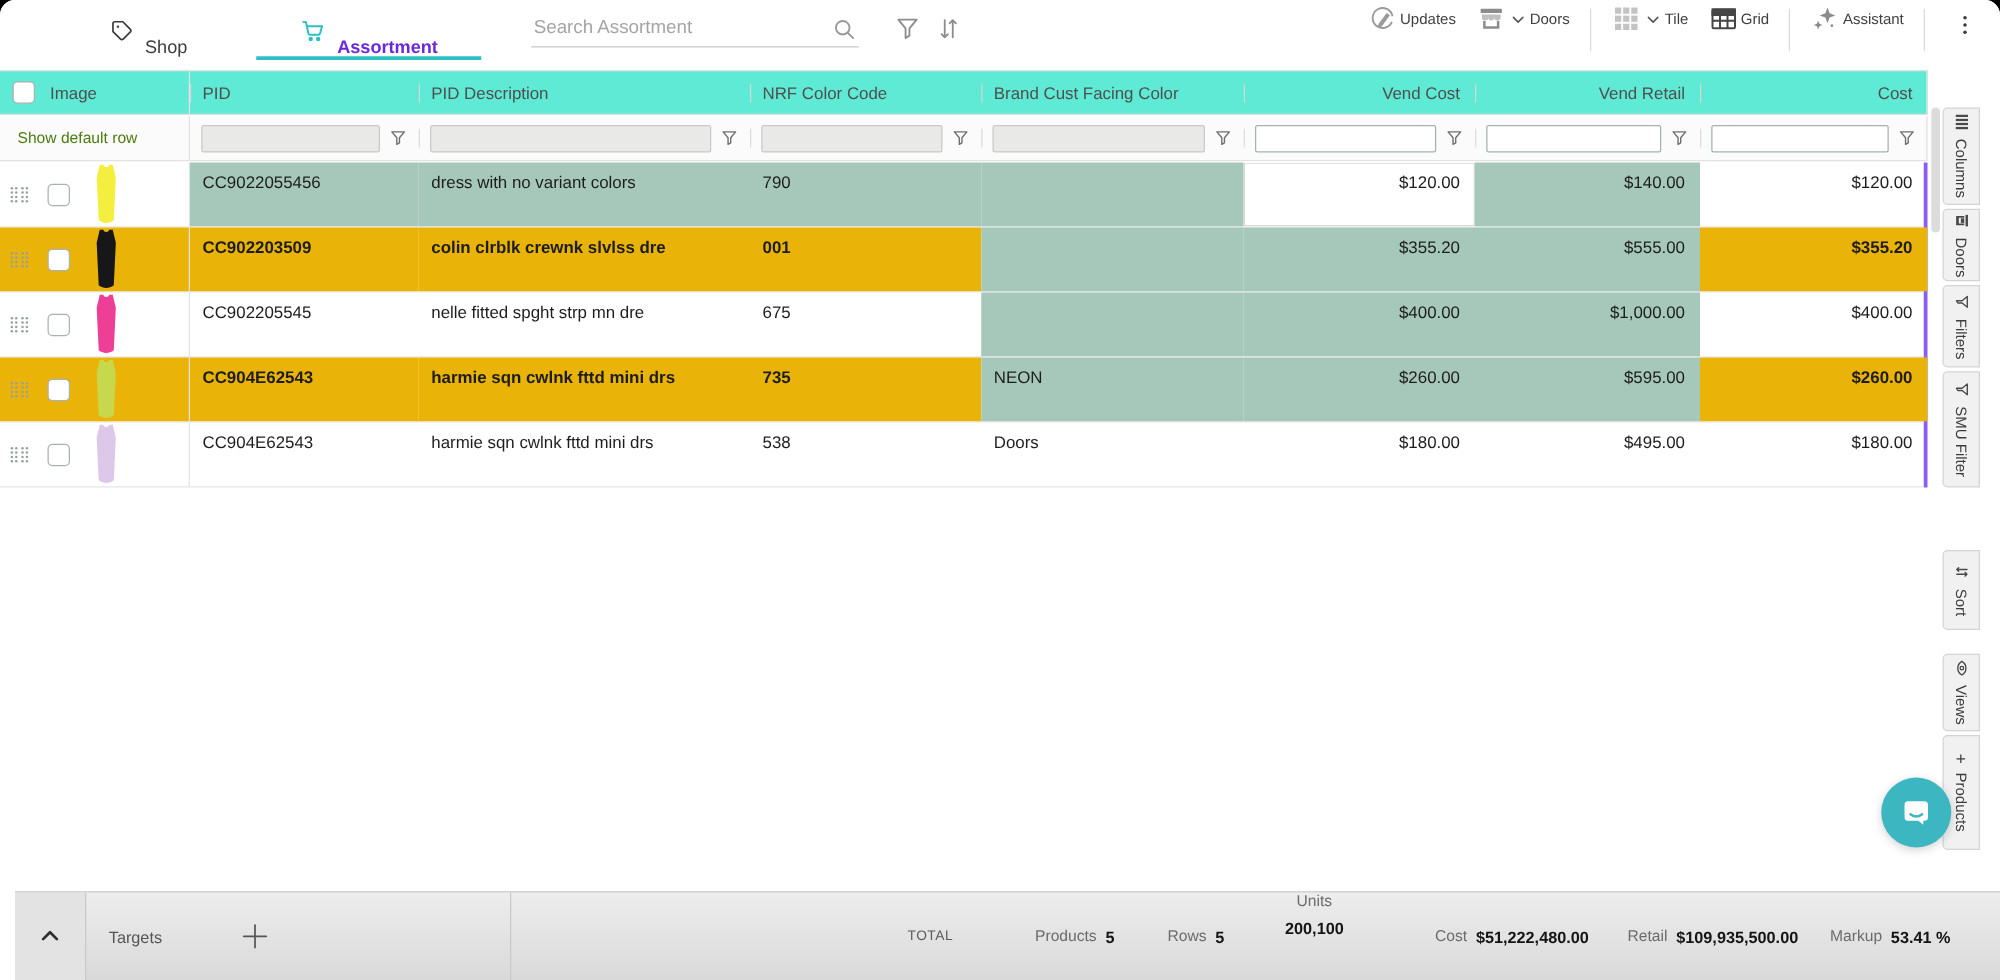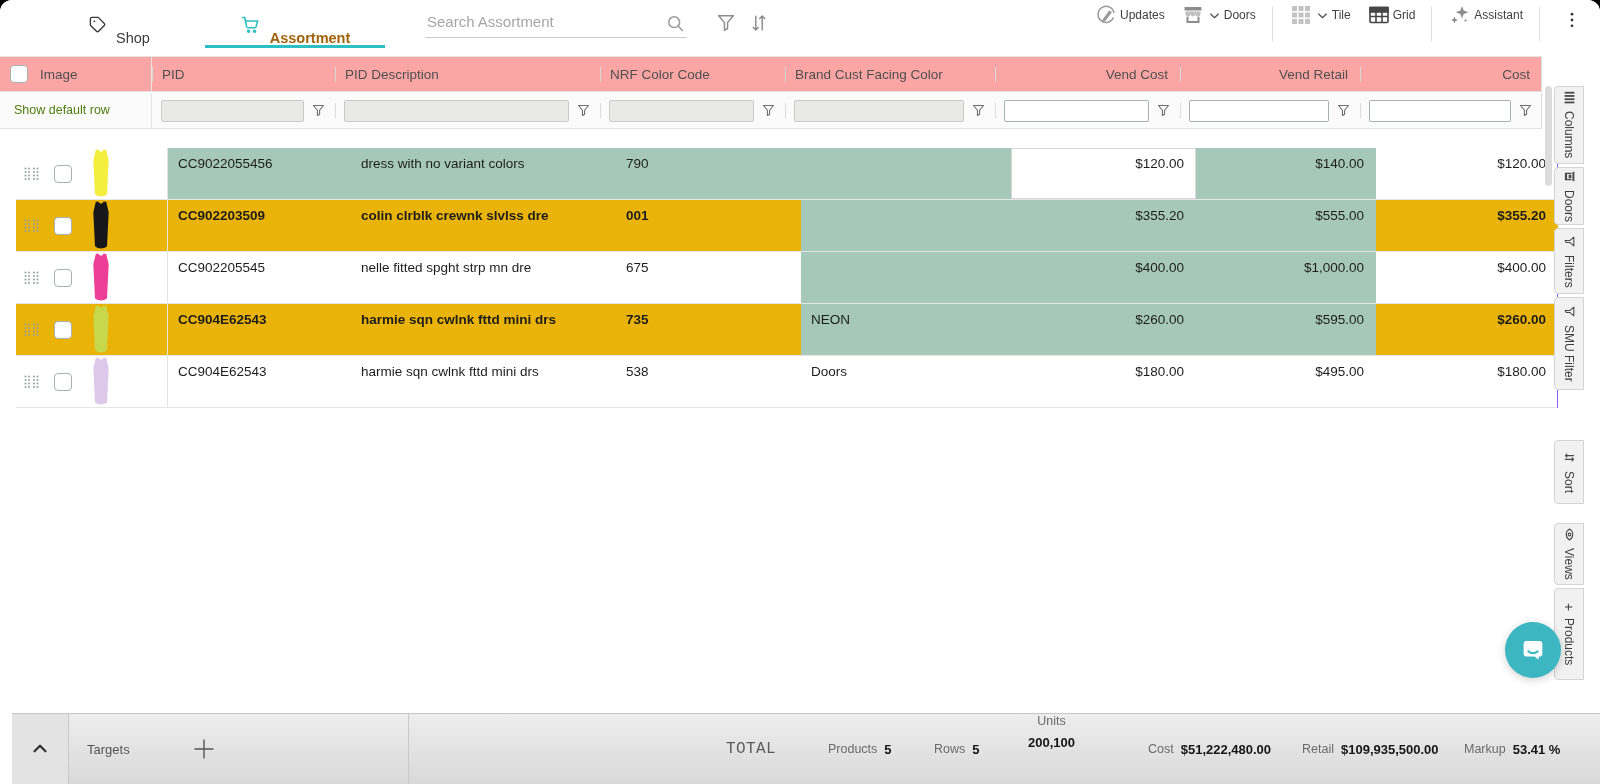--- a/index.html
+++ b/index.html
@@ -8,54 +8,54 @@
     position:relative;width:1600px;height:784px;background:#fff;overflow:hidden;
     border-radius:12px 12px 0 0;
     font-family:"Liberation Sans","DejaVu Sans",sans-serif;color:#222;
   }
   
   .topbar{position:absolute;left:0;top:0;width:1600px;height:48px;background:#fff;}
   .tab{position:absolute;top:0;height:48px;display:flex;align-items:center;gap:9px;cursor:pointer;}
   .tab-shop{left:88px;}
   .tab-assortment{left:205px;width:180px;justify-content:center;}
   .tab-label{font-size:14.5px;color:#3c3c3c;margin-top:28px;}
-  .tab-assortment .tab-label{color:#a16207;font-weight:bold;}
+  .tab-assortment .tab-label{color:#6d28d9;font-weight:bold;}
   .tab-underline{position:absolute;left:205px;top:45px;width:180px;height:3px;background:var(--accent);}
   .search-wrap{position:absolute;left:425px;top:6px;width:285px;height:36px;}
   .search-input{width:262px;height:32px;border:none;outline:none;border-bottom:1px solid #c9c9c9;
     font-size:15px;color:#444;background:transparent;font-family:inherit;}
   .search-input::placeholder{color:#a5a5a5;}
   .search-icon{position:absolute;left:240px;top:7px;}
   .srch-extra{position:absolute;top:12px;}
   .funnel-top{left:715px;}
   .sort-top{left:748px;}
   .actions{position:absolute;right:12px;top:3px;height:44px;display:flex;align-items:flex-start;gap:16px;}
   .action{display:flex;flex-direction:row;align-items:center;gap:2px;min-width:44px;cursor:pointer;}
   .action-label{font-size:12px;color:#3f3f3f;}
   .action-row{display:flex;align-items:center;gap:2px;}
   .vdivider{width:1px;height:34px;background:#dcdcdc;margin-top:4px;}
   .kebab{display:flex;align-items:center;margin-top:6px;padding:0 6px;cursor:pointer;}
   
   .cols{display:grid;grid-template-columns:152px 183px 265px 185px 210px 185px 180px 182px;}
-  .thead{position:absolute;left:0;top:56px;width:1542px;height:36px;background:#fca5a5;
+  .thead{position:absolute;left:0;top:56px;width:1542px;height:36px;background:#5eead4;
     border-top:1px solid #e4e4e4;border-bottom:1px solid #dedede;border-right:1px solid #e0e0e0;}
   .hcell{position:relative;display:flex;align-items:center;padding-left:10px;
     font-size:13.5px;color:#4f4f4f;}
   .hcell.num{justify-content:flex-end;padding-right:12px;}
   .hcell + .hcell::before{content:'';position:absolute;left:0;top:10px;width:1px;height:15px;background:#d6d6d6;}
   .c-first{border-right:1px solid #e3e3e3;}
   .hcell.c-first{padding-left:10px;gap:12px;}
   .tfilter{position:absolute;left:0;top:93px;width:1542px;height:36px;background:#fbfbfb;
     border-bottom:1px solid #e2e2e2;border-right:1px solid #e0e0e0;}
   .fcell{position:relative;display:flex;align-items:center;gap:7px;padding:0 9px;}
   .fcell + .fcell::before{content:'';position:absolute;left:0;top:10px;width:1px;height:15px;background:#dcdcdc;}
   .flt-input{flex:1;height:22px;border-radius:2px;border:1px solid #c9c9c9;background:#e9e9e8;outline:none;min-width:0;}
   .flt-input.white{background:#fff;border:1px solid #a4b3b0;}
   .default-row-label{font-size:12.5px;color:#4d7c0f;padding-left:14px;line-height:35px;}
-  .tbody{position:absolute;left:16px;top:130px;width:1542px;border-right:1px solid #8b5cf6;margin-top:18px;}
+  .tbody{position:absolute;left:0;top:130px;width:1542px;border-right:3px solid #8b5cf6;}
   .trow{height:52px;border-bottom:1px solid #e6e6e6;}
   .cell{position:relative;padding:8px 10px 0 10px;font-size:13.5px;color:#1d1d1d;overflow:hidden;}
   .cell.num{text-align:right;padding-right:12px;}
   .hl{background:var(--highlight);}
   .override{background:#fff;box-shadow:inset 0 0 0 1px #d6d6d6;}
   .trow.alt .cell:not(.hl):not(.override){background:#eab308;font-weight:bold;}
   .rowtools{padding:0;}
   .drag-handle{position:absolute;left:8px;top:19px;cursor:grab;}
   .cbox{position:absolute;width:18px;height:18px;border:1.5px solid #a9b1b1;border-radius:4px;background:#fff;cursor:pointer;}
   .row-cbox{left:38px;top:17px;}
@@ -74,21 +74,21 @@
     background:linear-gradient(#ededed,#d9d9d9);border-top:1px solid #c6c6c6;}
   .collapse-btn{position:absolute;left:0;top:0;width:57px;height:100%;background:#e3e3e3;
     border-right:1px solid #c9c9c9;display:flex;align-items:center;justify-content:center;cursor:pointer;}
   .targets-box{position:absolute;left:57px;top:0;width:340px;height:100%;
     border-right:1px solid #c9c9c9;display:flex;align-items:center;padding-left:18px;gap:62px;}
   .targets-label{font-size:13px;color:#555;}
   .plus-btn{cursor:pointer;display:flex;align-items:center;}
   .stat{position:absolute;top:0;height:100%;display:flex;align-items:center;gap:7px;white-space:nowrap;}
   .stat-label{font-size:12.5px;color:#6b6b6b;}
   .stat-value{font-size:13px;font-weight:bold;color:#151515;}
-  .total-label{font-size:16px;color:#5b5b5b;letter-spacing:.4px;font-family:Liberation Mono, monospace;}
+  .total-label{font-size:11px;color:#5b5b5b;letter-spacing:.4px;}
   
   .chat-bubble{position:absolute;left:1505px;top:622px;width:56px;height:56px;border-radius:50%;
     background:var(--chat);display:flex;align-items:center;justify-content:center;cursor:pointer;
     box-shadow:0 2px 8px rgba(0,0,0,.18);}
 </style>
 </head>
 <body>
 
 <div class="page">
 

